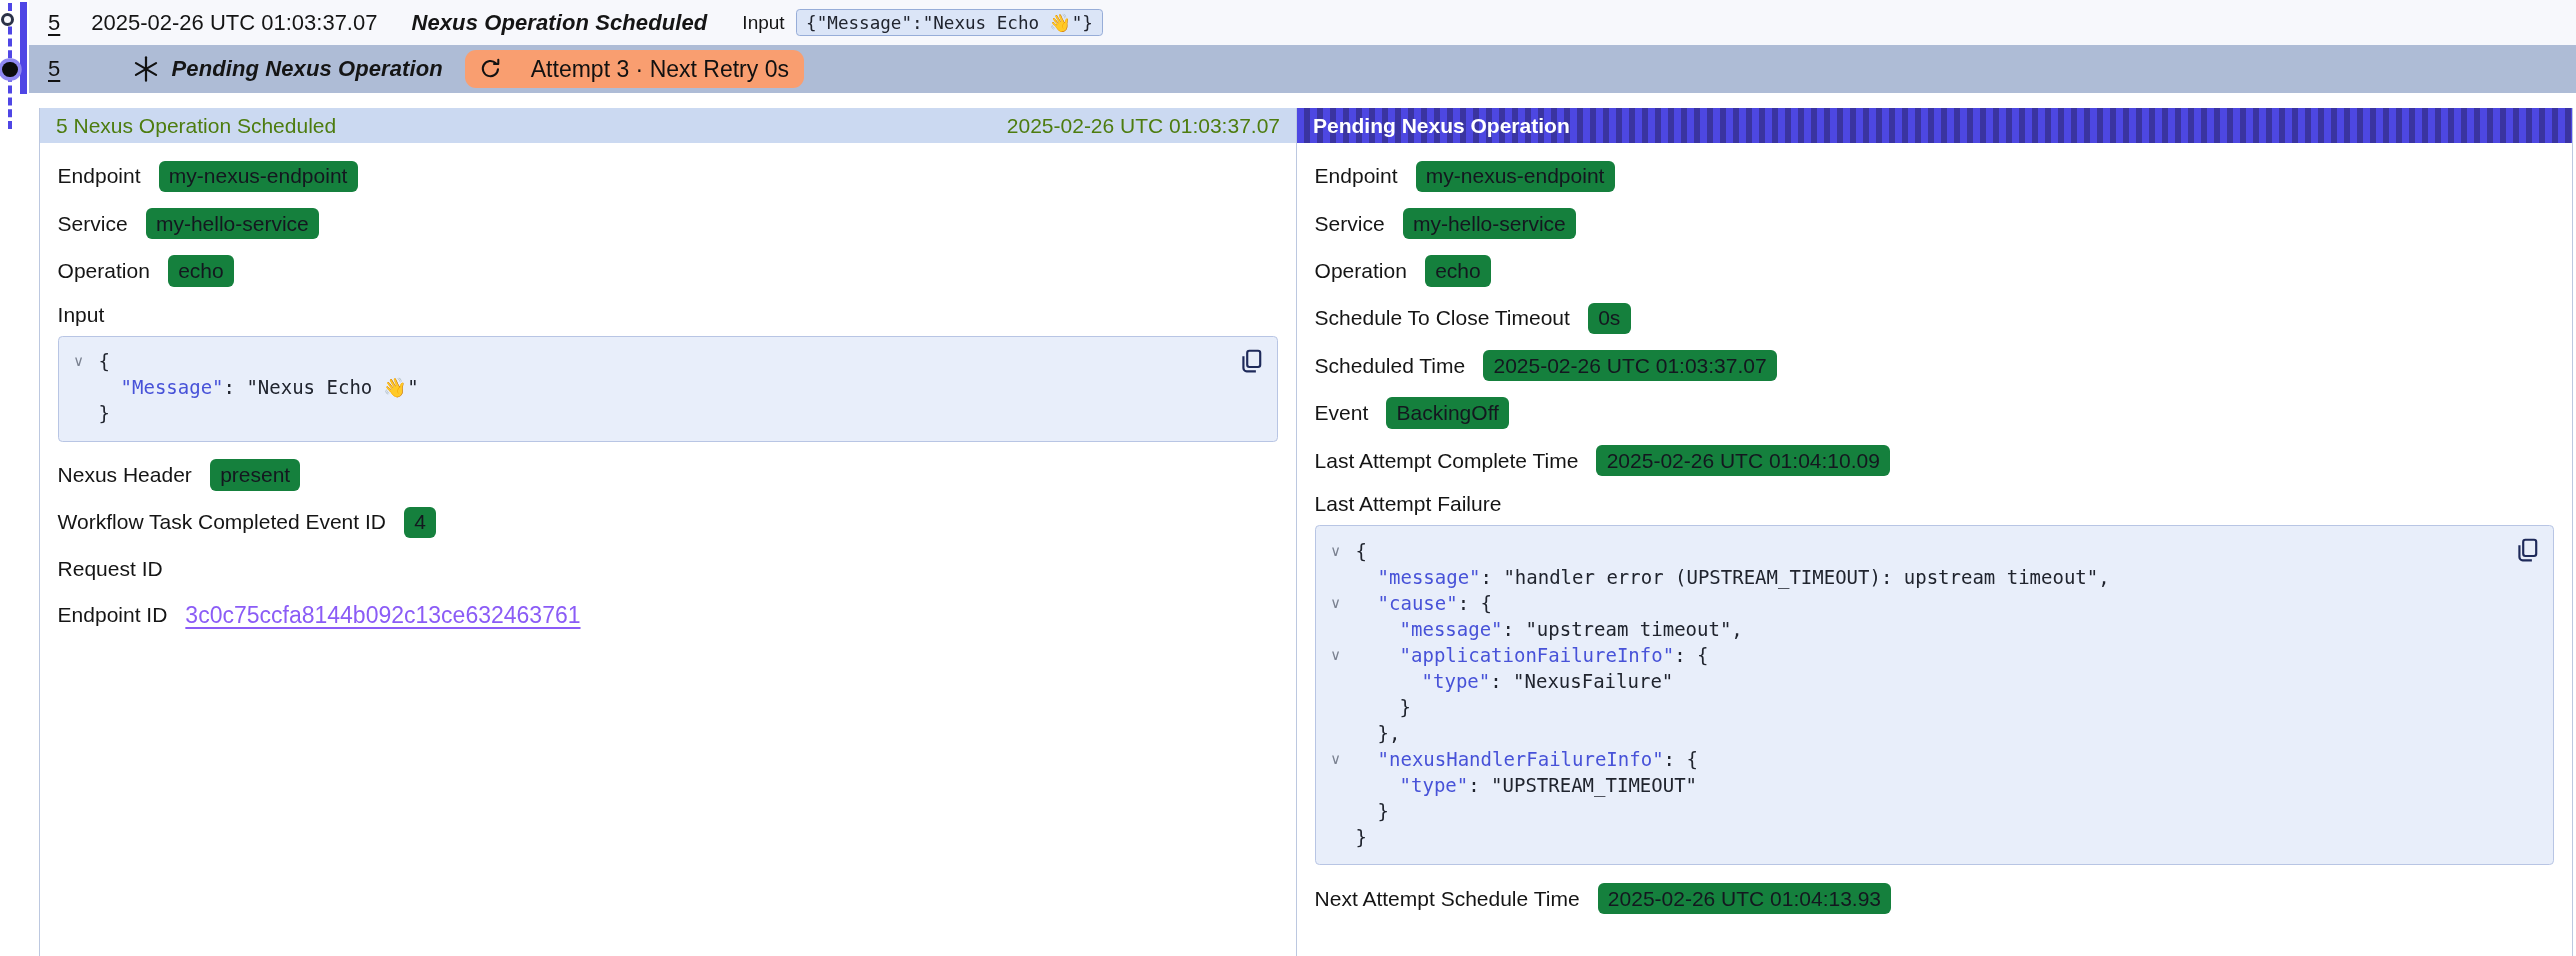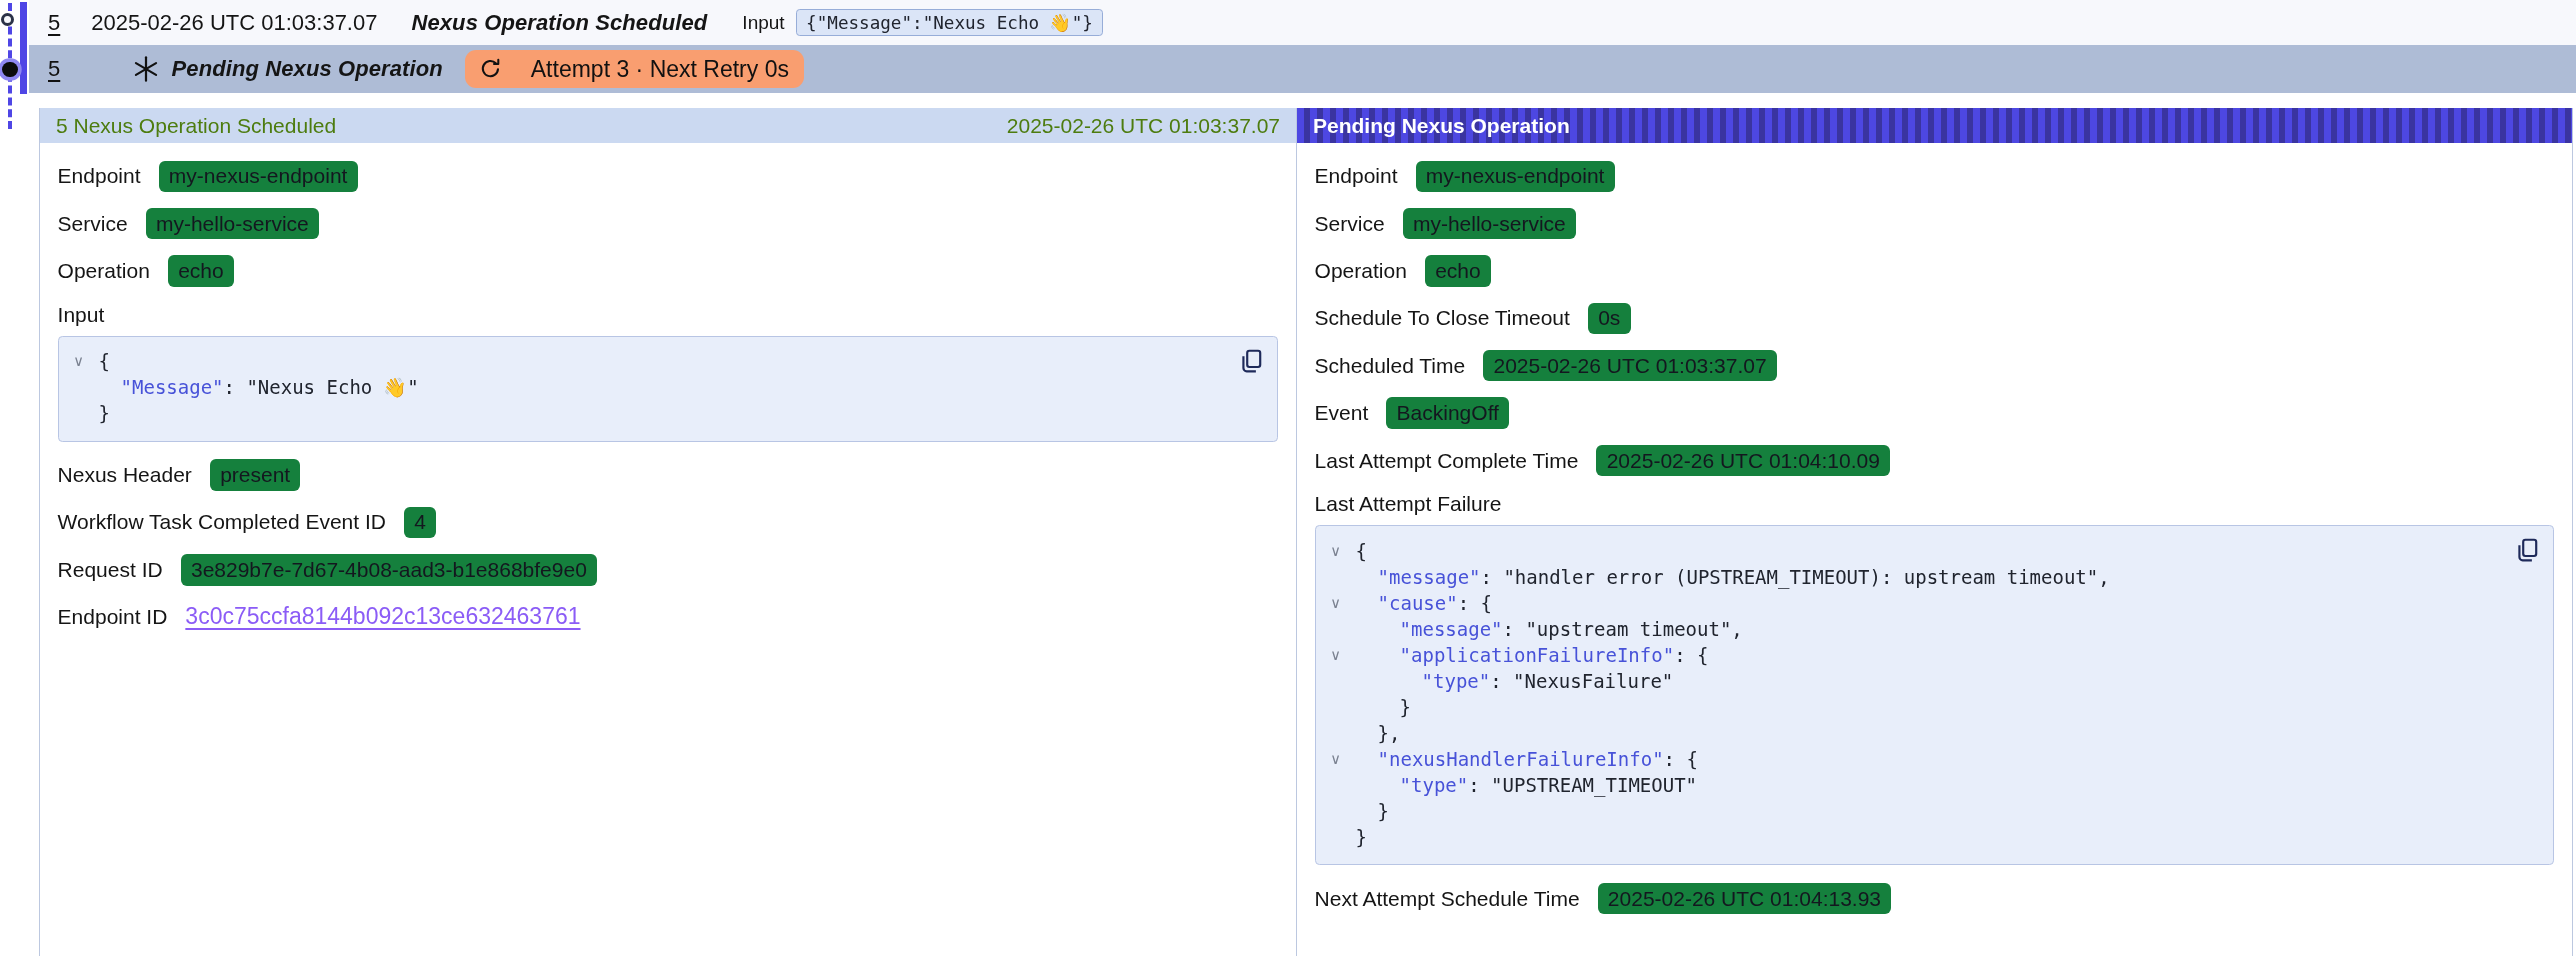--- a/index.html
+++ b/index.html
@@ -152,21 +152,20 @@
             <div class="field-row">
               <span>Nexus Header</span>
               <span class="badge">present</span>
             </div>
             <div class="field-row">
               <span>Workflow Task Completed Event ID</span>
               <span class="badge">4</span>
             </div>
             <div class="field-row">
               <span>Request ID</span>
-              <span class="badge">3e829b7e-7d67-4b08-aad3-b1e868bfe9e0</span>
             </div>
             <div class="field-row">
               <span>Endpoint ID</span>
               <span class="link-value">3c0c75ccfa8144b092c13ce632463761</span>
             </div>
           </div>
       </div>
     </section>
 
     <section class="panel panel-right">

